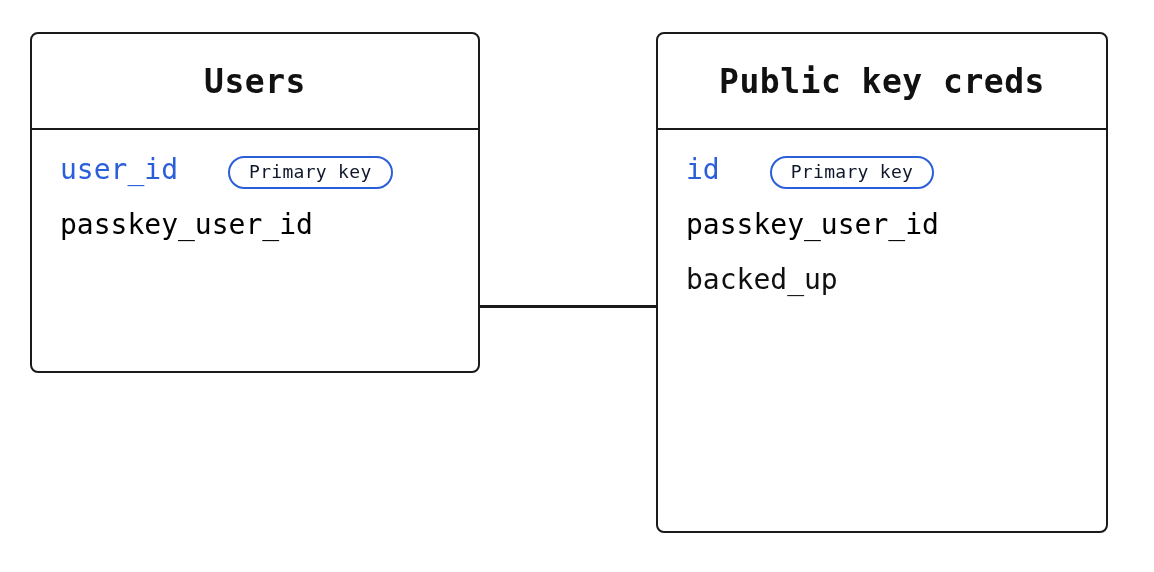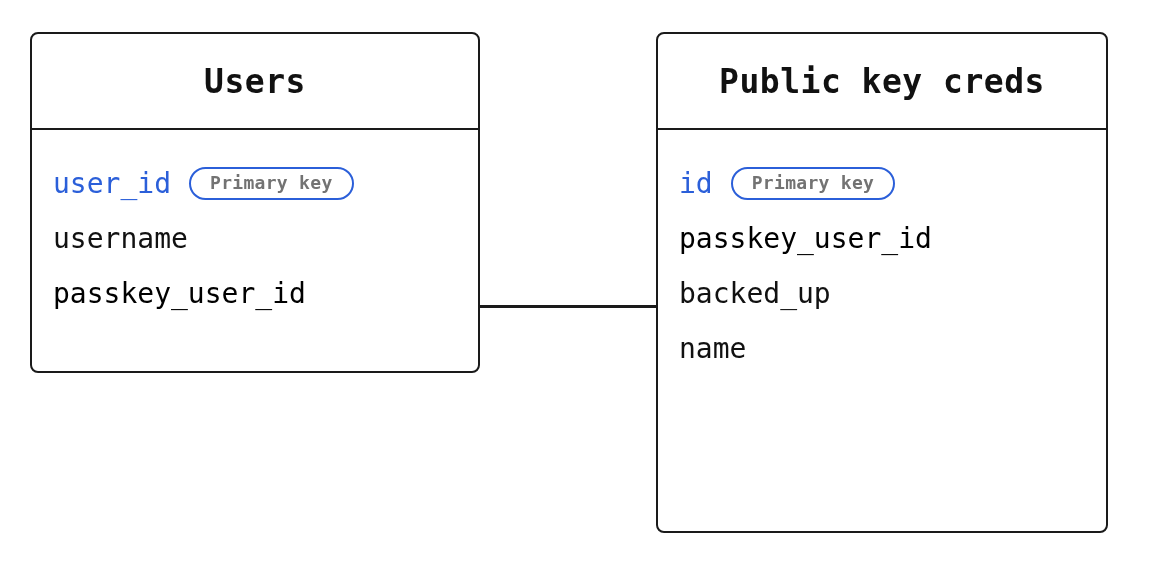--- a/index.html
+++ b/index.html
@@ -57,23 +57,24 @@
 
   .entity-body {
     box-sizing: border-box;
     padding: 26px 0 22px 0;
     flex: 1 1 auto;
   }
 
   .field-row {
     height: 55px;
     display: flex;
-    align-items: center;
-    padding-left: 21px;
+    align-items: flex-start;
+    padding-left: 28px;
     box-sizing: border-box;
+    gap: 32px;
   }
 
   .field-name {
     font-family: "DejaVu Sans Mono", "Liberation Mono", monospace;
     font-size: 28px;
     line-height: 1;
     color: #111111;
     white-space: nowrap;
   }
   .field-name.pk   { color: #2B5FD9; }
@@ -87,22 +88,22 @@
     margin-left: 18px;
     padding: 3px 19px 5px 19px;
     border: 2px solid #2B5FD9;
     border-radius: 999px;
     background: transparent;
     box-sizing: border-box;
   }
   .badge-label {
     font-family: "DejaVu Sans Mono", "Liberation Mono", monospace;
     font-size: 18px;
-    font-weight: bold;
-    color: #737373;
+    font-weight: normal;
+    color: #0f172a;
     letter-spacing: 0.3px;
     white-space: nowrap;
   }
 </style>
 </head>
 <body>
 
 <div id="canvas">
 
   <div class="connector" style="left:480px; top:305px; width:194px; height:3px;"></div>
@@ -115,23 +116,20 @@
 
     <div class="entity-body">
 
       <div class="field-row">
         <span class="field-name pk">user_id</span>
         <span class="badge">
           <span class="badge-label">Primary key</span>
         </span>
       </div>
 
-      <div class="field-row">
-        <span class="field-name plain">username</span>
-      </div>
 
       <div class="field-row">
         <span class="field-name fk">passkey_user_id</span>
       </div>
 
     </div>
   </div>
 
   <div class="entity" style="left:656px; top:32px; width:452px; height:501px;">
 
@@ -150,21 +148,18 @@
 
 
       <div class="field-row">
         <span class="field-name fk">passkey_user_id</span>
       </div>
 
       <div class="field-row">
         <span class="field-name plain">backed_up</span>
       </div>
 
-      <div class="field-row">
-        <span class="field-name plain">name</span>
-      </div>
 
 
     </div>
   </div>
 
 </div>
 
 </body></html>

